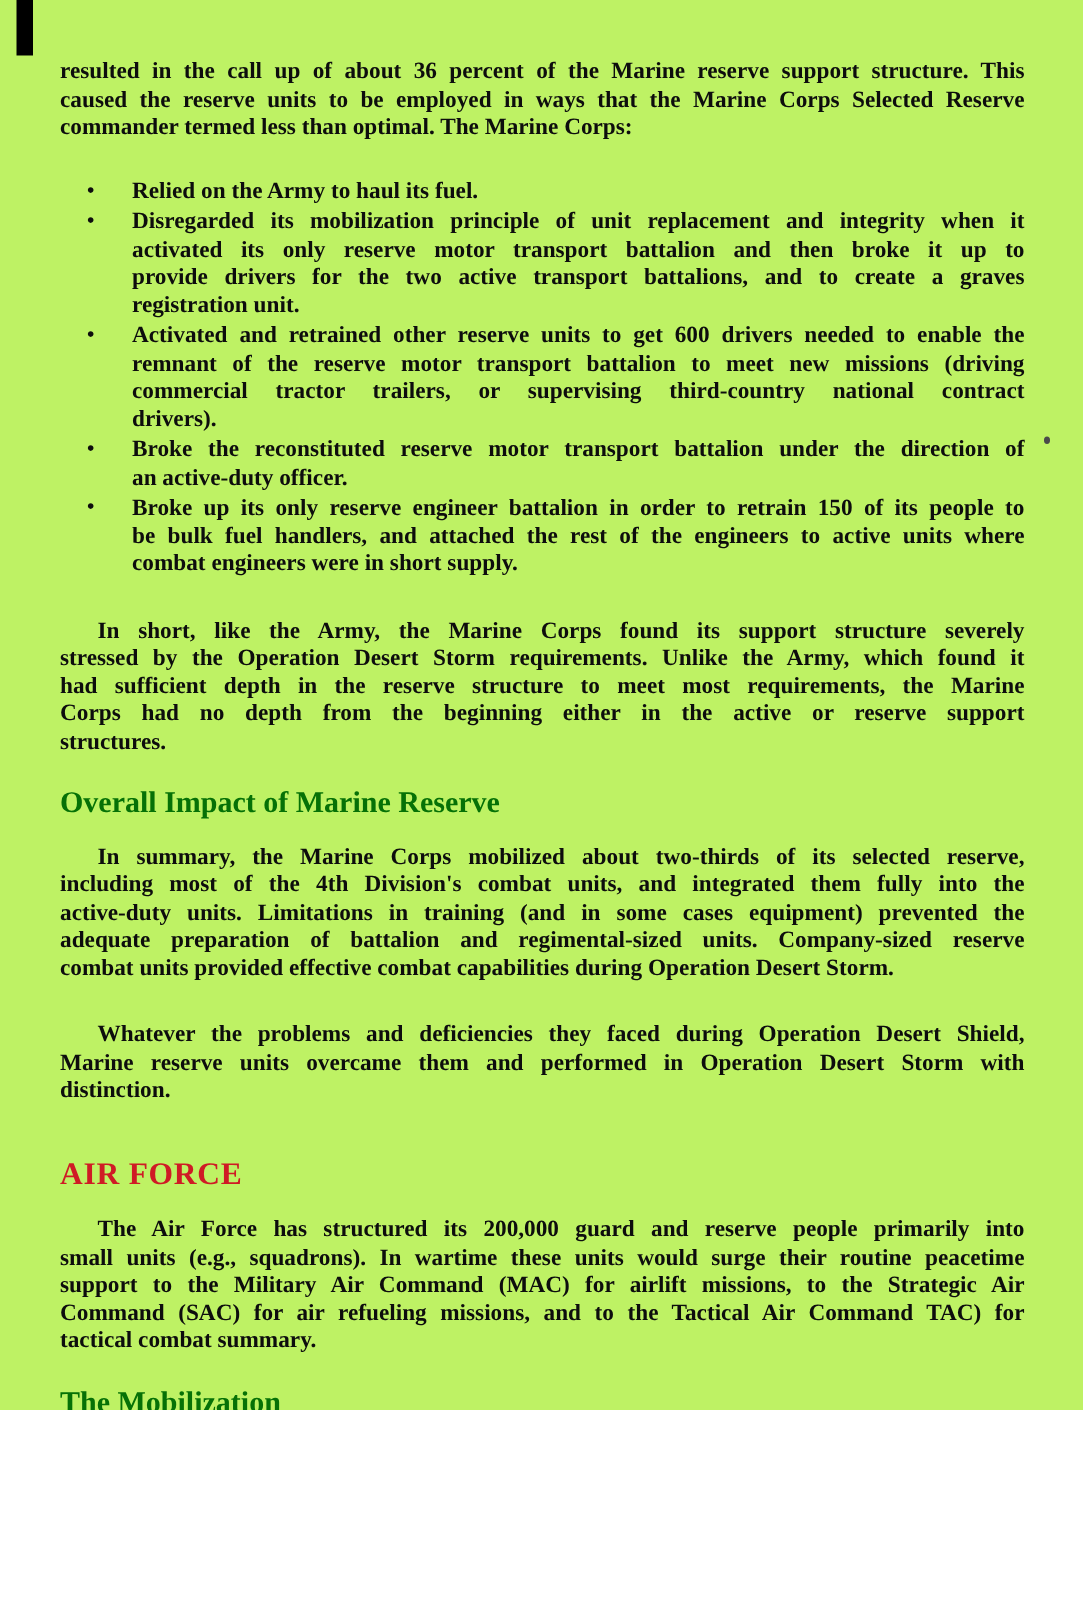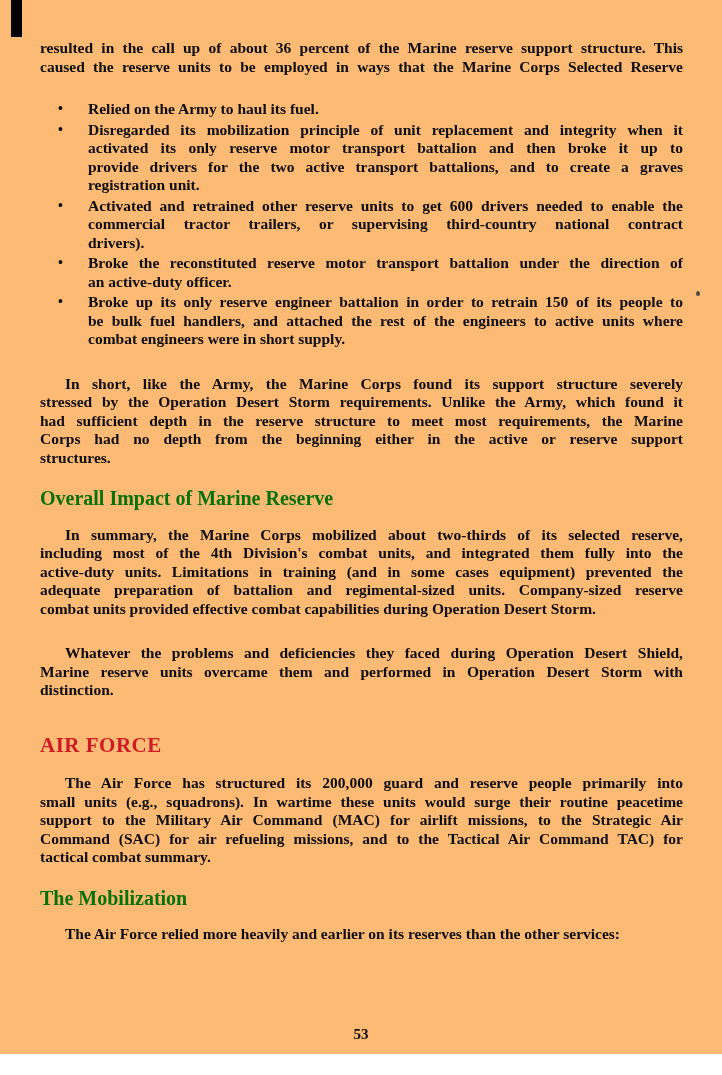--- a/index.html
+++ b/index.html
@@ -8,21 +8,21 @@
     --text: #0d0d0d;
   }
   html, body { margin: 0; padding: 0; background: #ffffff; }
   body {
     width: 722px; height: 1075px;
     font-family: "Liberation Serif", serif;
     font-weight: bold;
     color: var(--text);
     -webkit-font-smoothing: antialiased;
   }
-  .page { position: relative; width: 722px; height: 1054px; background: #fdba74; overflow: hidden; }
+  .page { position: relative; width: 722px; height: 940px; background: #bef264; overflow: hidden; }
 
   .scan-bar { position: absolute; left: 11px; top: 0; width: 11px; height: 37px; background: #000; }
   .scan-dot { position: absolute; left: 696px; top: 291px; width: 4px; height: 5px; background: #4a4a4a; border-radius: 50%; }
 
   .content { position: absolute; left: 40px; top: 39px; width: 643px; font-size: 15.5px; line-height: 18.5px; }
 
   .line { text-align: justify; text-align-last: justify; }
   .line.last { text-align-last: left; }
   .paragraph { margin-top: 26px; }
   .paragraph.indent .line:first-child { text-indent: 25px; }
@@ -44,20 +44,21 @@
 </head>
 <body>
 
 <div class="page">
   <div class="scan-bar"></div>
   <div class="scan-dot"></div>
   <div class="content" id="content">
       <div class="paragraph">
         <div class="line">resulted in the call up of about 36 percent of the Marine reserve support structure. This</div>
         <div class="line">caused the reserve units to be employed in ways that the Marine Corps Selected Reserve</div>
+        <div class="line last">commander termed less than optimal. The Marine Corps:</div>
       </div>
       <div class="bullet-list">
         <div class="bullet-item">
           <span class="bullet">•</span>
           <div class="bullet-text">
             <div class="line last">Relied on the Army to haul its fuel.</div>
           </div>
         </div>
         <div class="bullet-item">
           <span class="bullet">•</span>
@@ -65,20 +66,21 @@
             <div class="line">Disregarded its mobilization principle of unit replacement and integrity when it</div>
             <div class="line">activated its only reserve motor transport battalion and then broke it up to</div>
             <div class="line">provide drivers for the two active transport battalions, and to create a graves</div>
             <div class="line last">registration unit.</div>
           </div>
         </div>
         <div class="bullet-item">
           <span class="bullet">•</span>
           <div class="bullet-text">
             <div class="line">Activated and retrained other reserve units to get 600 drivers needed to enable the</div>
+            <div class="line">remnant of the reserve motor transport battalion to meet new missions (driving</div>
             <div class="line">commercial tractor trailers, or supervising third-country national contract</div>
             <div class="line last">drivers).</div>
           </div>
         </div>
         <div class="bullet-item">
           <span class="bullet">•</span>
           <div class="bullet-text">
             <div class="line">Broke the reconstituted reserve motor transport battalion under the direction of</div>
             <div class="line last">an active-duty officer.</div>
           </div>

